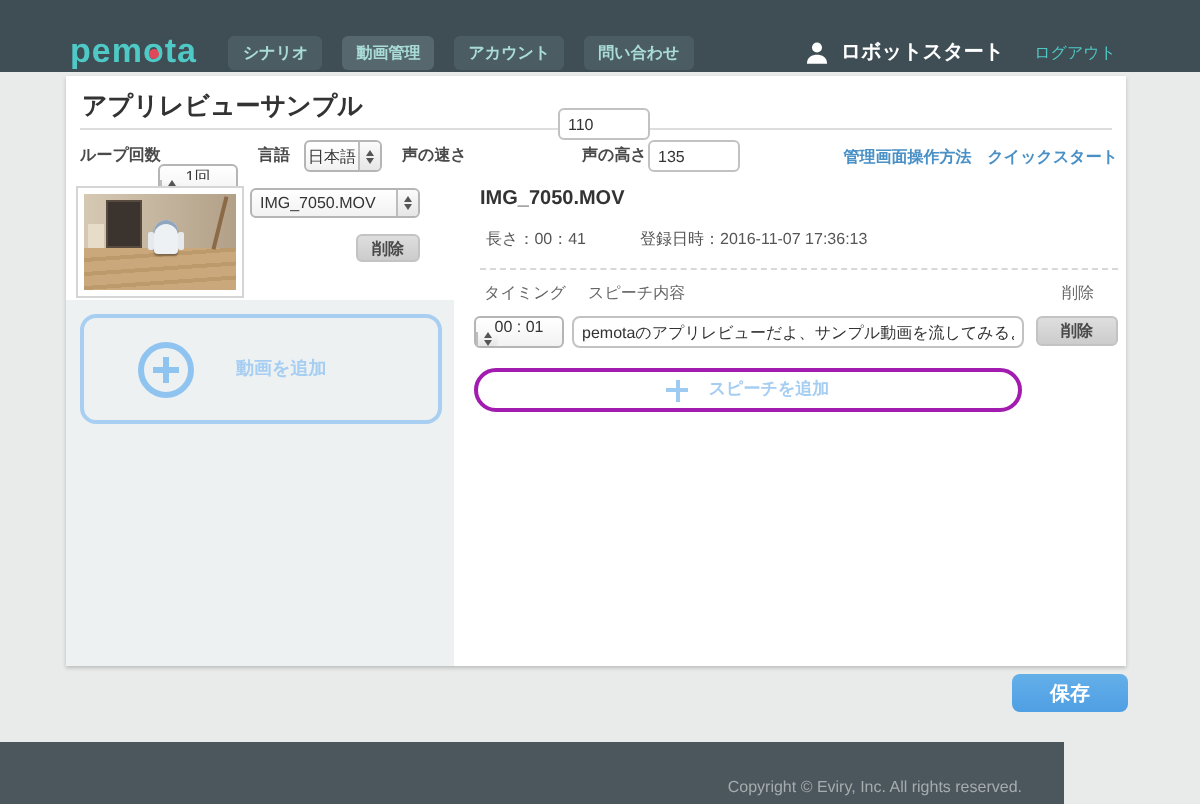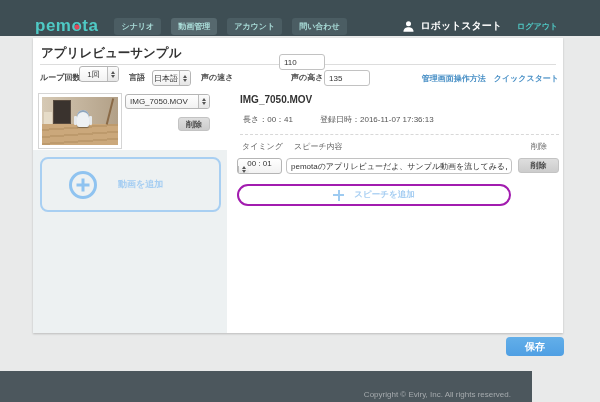--- a/index.html
+++ b/index.html
@@ -13,21 +13,21 @@
   .logo-o { position:relative; }
   .logo-o::after { content:''; position:absolute; left:50%; top:56%; width:5px; height:5px;
                    background:#e04758; border-radius:50%; transform:translate(-50%,-50%); }
   .nav { display:flex; gap:10px; margin-left:16px; }
   .nav-btn { height:17px; padding:0 7px; display:flex; align-items:center; border-radius:3px;
              background:#4b5d63; color:#a9dcd8; font-size:8px; font-weight:bold; cursor:pointer; }
   .nav-btn.active { background:#56686e; }
   .hdr-right { margin-left:auto; display:flex; align-items:center; }
   .user-icon { width:13px; height:13px; margin-right:5px; display:block; }
   .user-name { color:#ffffff; font-size:10px; font-weight:bold; }
-  .logout { color:#4fc9c5; font-size:8px; font-weight:bold; margin-left:15px; cursor:pointer; }
+  .logout { color:#4fc9c5; font-size:8px; font-weight:normal; margin-left:15px; cursor:pointer; }
 
   
   .card { position:absolute; left:33px; top:38px; width:530px; height:295px; background:#ffffff;
           box-shadow:0 1px 2px rgba(0,0,0,.2); }
   .card-title { position:absolute; left:8px; top:7px; font-size:12.5px; font-weight:bold; color:#333; }
   .title-divider { position:absolute; left:7px; right:7px; top:26px; border-top:1px solid #ddd; }
 
   
   .flabel { position:absolute; top:32px; height:16px; line-height:16px; font-size:8px;
             font-weight:bold; color:#4a4a4a; white-space:nowrap; }
@@ -38,21 +38,21 @@
          font-size:8px; color:#333; cursor:pointer; }
   .sel-val { flex:1; text-align:center; white-space:nowrap; overflow:hidden; }
   .sel-val.left { text-align:left; padding-left:4px; }
   .sel-btn { width:11px; align-self:stretch; border-left:1px solid #bdbdbd; border-radius:0 2px 2px 0;
              background:linear-gradient(#fbfbfb,#e6e6e6); display:flex; flex-direction:column;
              align-items:center; justify-content:center; gap:1px; flex:none; }
   .tri-up { width:0; height:0; border-left:2.5px solid transparent; border-right:2.5px solid transparent;
             border-bottom:3px solid #555; }
   .tri-dn { width:0; height:0; border-left:2.5px solid transparent; border-right:2.5px solid transparent;
             border-top:3px solid #555; }
-  .sel-loop { left:46px; top:28px; width:40px; }
+  .sel-loop { left:46px; top:44px; width:40px;flex-direction:column; }
   .sel-lang { left:119px; top:32px; width:39px; }
   .sel-file { left:92px; top:56px; width:85px; height:15px; }
   .sel-timing { left:204px; top:120px; width:45px;flex-direction:column; }
 
   .inp { position:absolute; height:16px; border:1px solid #c2c2c2; border-radius:3px; background:#fff;
          font-size:8px; color:#333; padding:0 4px; font-family:inherit; outline:none; }
   .inp-speed { left:201px; top:16px; width:46px;margin-left:45px; }
   .inp-pitch { left:291px; top:32px; width:46px; }
   .inp-speech { left:253px; top:120px; width:226px; border-radius:4px; }
 

